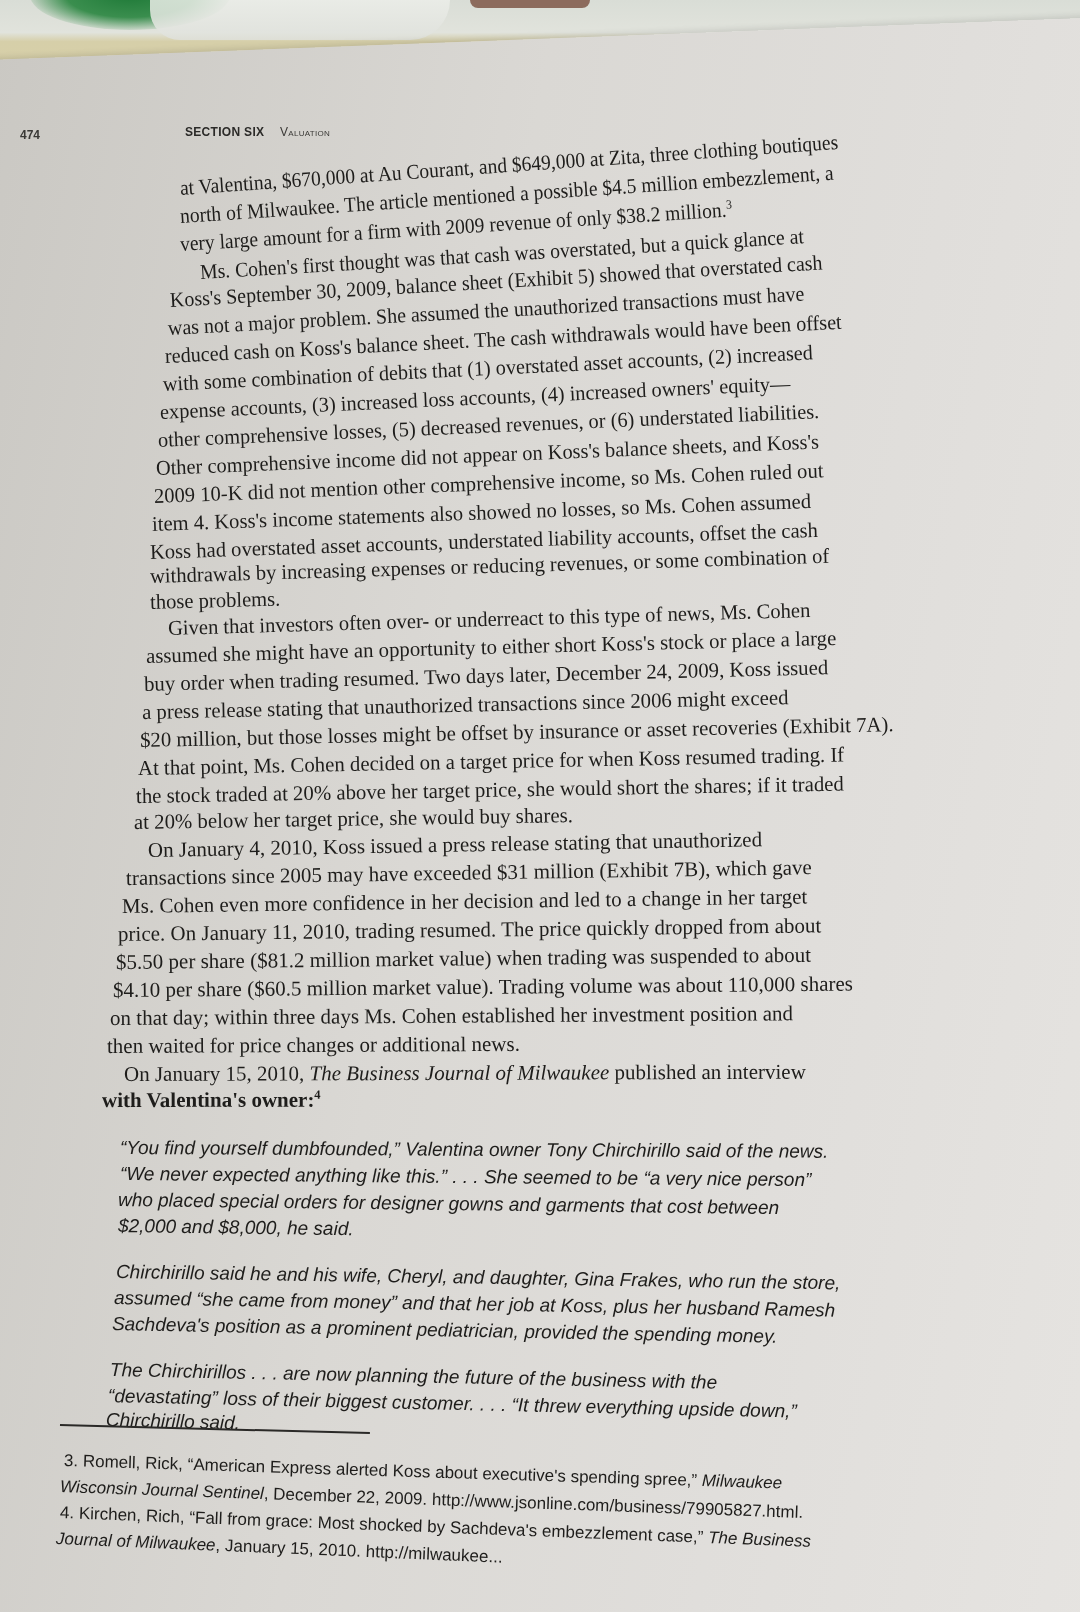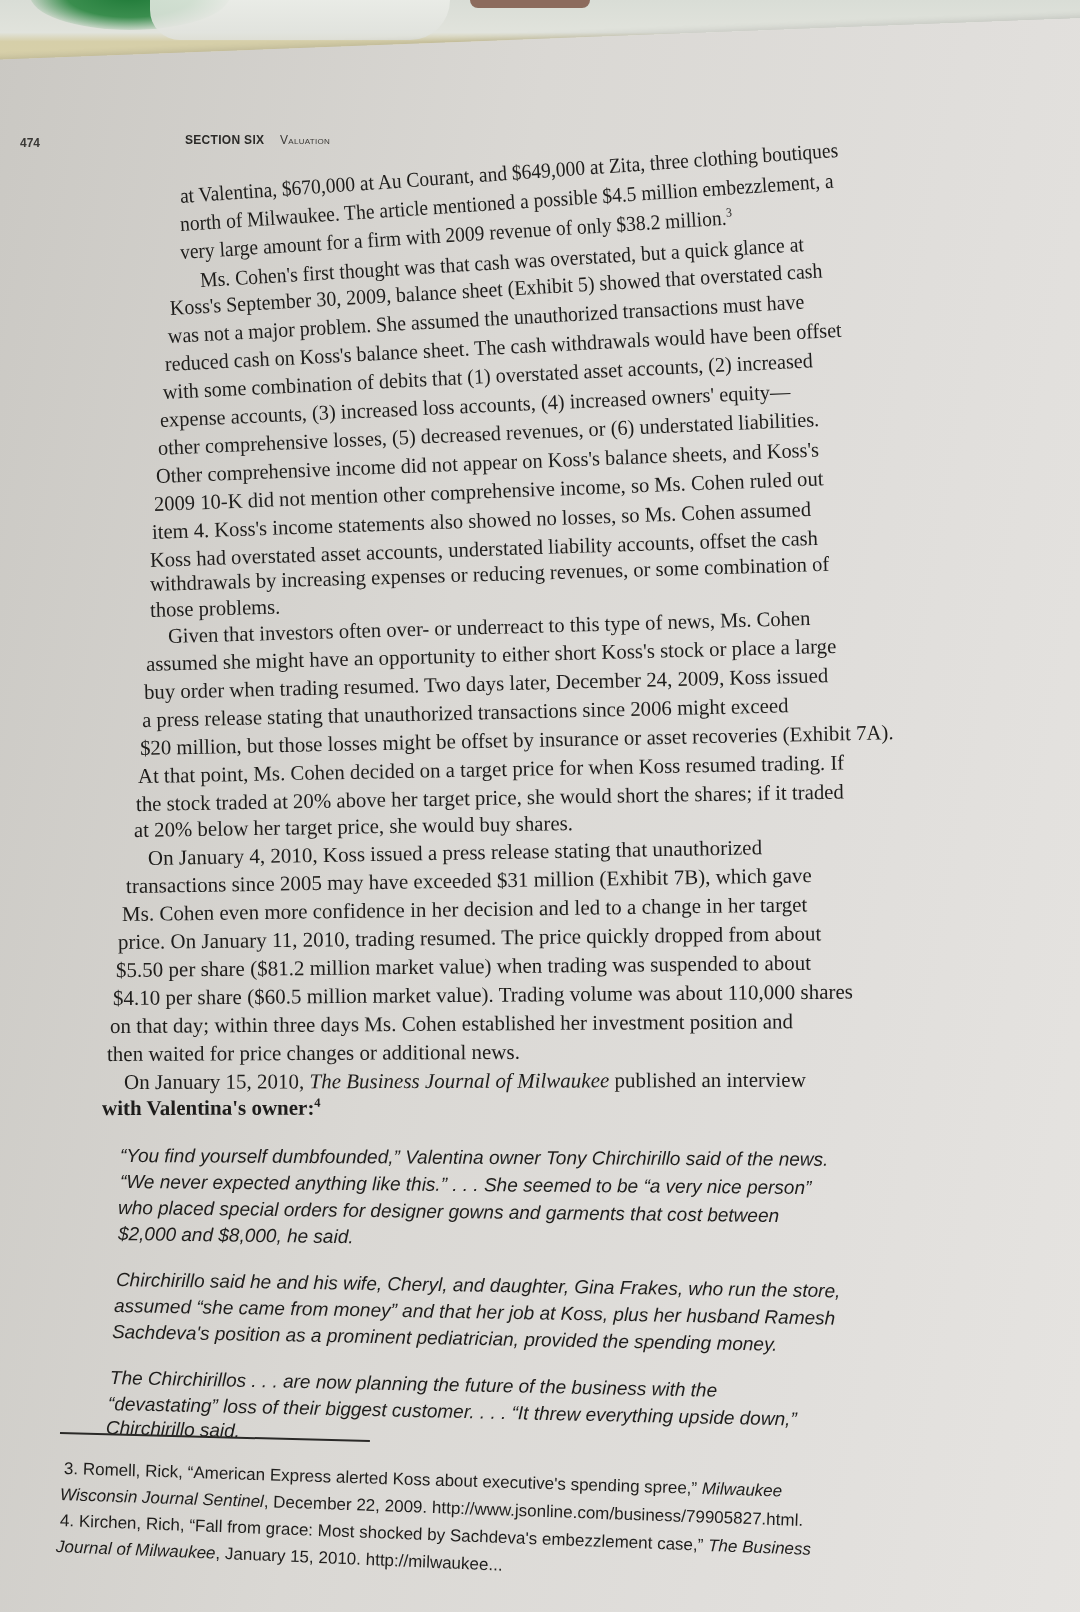--- a/index.html
+++ b/index.html
@@ -50,21 +50,21 @@
     position: absolute;
     left: -10px; top: 60px;
     width: 1120px; height: 1620px;
     background: linear-gradient(100deg, #cac8c3 0%, #dad8d4 40%, #e0dedb 70%, #e6e4e1 100%);
     transform: skewY(-2.2deg);
     transform-origin: left top;
     box-shadow: 0 -2px 6px rgba(0,0,0,.12);
   }
   .content {
     position: absolute;
-    left: 0; top: 8px;
+    left: 0; top: 0;
     width: 1080px; height: 1428px;
   }
   .page-number {
     position: absolute;
     left: 20px; top: 128px;
     font-family: "Liberation Sans", sans-serif;
     font-weight: bold;
     font-size: 12px;
     color: #3a3936;
   }

